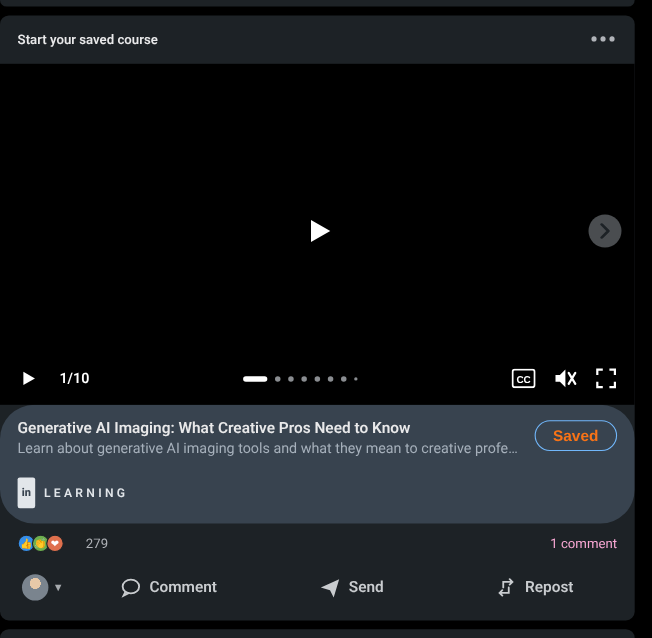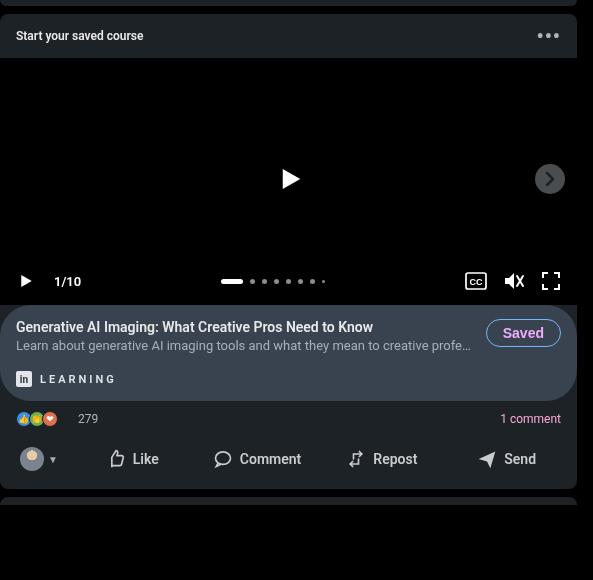--- a/index.html
+++ b/index.html
@@ -38,21 +38,21 @@
     color: #b0b3b8;
     font-size: 20px;
     line-height: 1;
     cursor: pointer;
     letter-spacing: 1px;
     font-weight: 700;
   }
   .video {
     position: relative;
     background: #000;
-    height: 247px;
+    height: 310px;
     padding-left: 14px;
   }
   .play-center {
     position: absolute;
     top: 50%; left: 50%;
     transform: translate(-50%, -60%);
     cursor: pointer;
   }
   .nav-arrow {
     position: absolute;
@@ -124,41 +124,41 @@
   .info-desc {
     color: #a6b0bb;
     font-size: 13px;
     margin-top: 3px;
     white-space: nowrap;
     overflow: hidden;
     text-overflow: ellipsis;
   }
   .saved-btn {
     border: 1px solid #71b7fb;
-    color: #f0abfc;
+    color: #f97316;
     background: transparent;
     padding: 5px 16px;
     border-radius: 18px;
     font-size: 14px;
     font-weight: 600;
     cursor: pointer;
     flex-shrink: 0;
   }
   .learning-tag {
     display: flex;
     align-items: center;
     gap: 8px;
     margin-top: 18px;
     color: #e2e6ea;
     font-size: 11px;
     font-weight: 600;
     letter-spacing: 3px;
   }
   .in-badge {
-    width: 16px; height: 16px;
+    width: 16px; height: 28px;
     background: #e2e6ea;
     color: #38434f;
     border-radius: 2px;
     display: flex;
     align-items: center;
     justify-content: center;
     font-size: 10px;
     font-weight: 800;
     letter-spacing: 0;
   }
@@ -319,41 +319,35 @@
     </div>
     <div class="comment-count">1 comment</div>
   </div>
 
   <div class="actions">
     <div class="avatar-combo">
       <div class="avatar"></div>
       <span class="caret">▼</span>
     </div>
     <div class="action-btn">
-      <svg width="20" height="20" viewBox="0 0 24 24" fill="none" stroke="#c9cccf" stroke-width="2" stroke-linejoin="round">
-          <path d="M7 22V10M7 10l5-8c1.5 0 2.5 1.5 2 3l-1 3h6c1 0 2 1 1.7 2.3l-2 8c-.2.9-1 1.7-2 1.7H7z"></path>
-        </svg>
-      <span>Like</span>
-    </div>
-    <div class="action-btn">
       <svg width="20" height="20" viewBox="0 0 24 24" fill="none" stroke="#c9cccf" stroke-width="2">
           <ellipse cx="12" cy="11" rx="9" ry="7.5"></ellipse>
           <path d="M6 17l-2 4 6-3"></path>
         </svg>
       <span>Comment</span>
     </div>
     <div class="action-btn">
+      <svg width="20" height="20" viewBox="0 0 24 24" fill="#c9cccf">
+          <path d="M2 12l20-9-6 20-4-8z"></path>
+        </svg>
+      <span>Send</span>
+    </div>
+    <div class="action-btn">
       <svg width="20" height="20" viewBox="0 0 24 24" fill="none" stroke="#c9cccf" stroke-width="2" stroke-linecap="round">
           <path d="M16 3l3 3-3 3M19 6H9v6M8 21l-3-3 3-3M5 18h10v-6"></path>
         </svg>
       <span>Repost</span>
     </div>
-    <div class="action-btn">
-      <svg width="20" height="20" viewBox="0 0 24 24" fill="#c9cccf">
-          <path d="M2 12l20-9-6 20-4-8z"></path>
-        </svg>
-      <span>Send</span>
-    </div>
   </div>
 
 </div>
 
 <div class="below-card"></div>
 
 </body></html>

